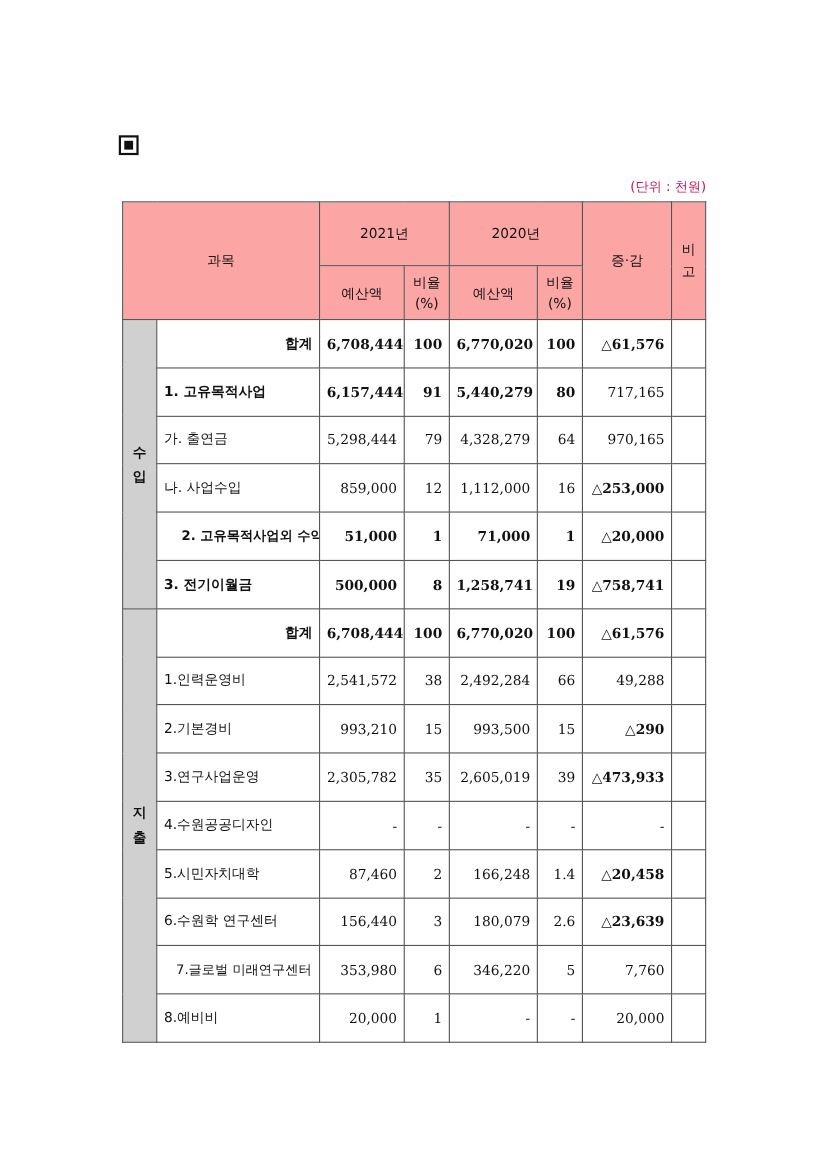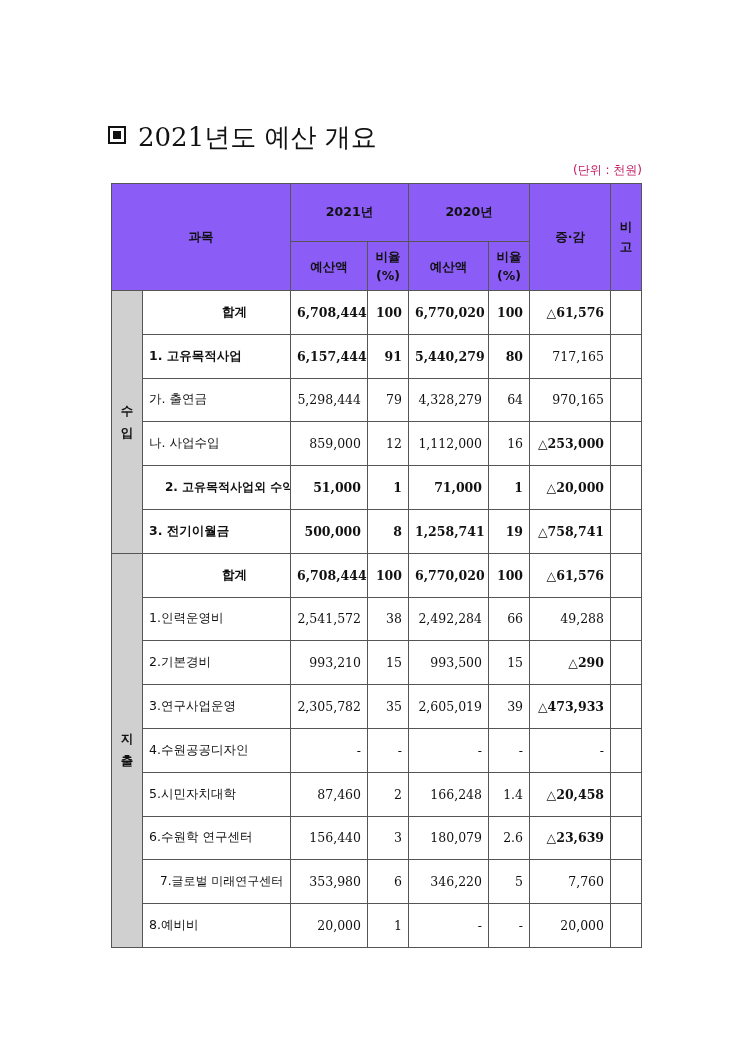--- a/index.html
+++ b/index.html
@@ -4,37 +4,37 @@
 <style>
   html, body { margin: 0; padding: 0; background: #ffffff; }
   body { width: 750px; height: 1061px; position: relative; font-family: "DejaVu Serif", "Liberation Serif", serif; color: #111; overflow: hidden; }
   .title { position: absolute; left: 108px; top: 120px; font-size: 26px; font-family: "DejaVu Serif", serif; letter-spacing: 0px; white-space: nowrap; }
   .title .glyph { display: inline-block; width: 18px; height: 18px; border: 2px solid #111; position: relative; vertical-align: 2px; margin-right: 12px; box-sizing: border-box; }
   .title .glyph::after { content: ""; position: absolute; left: 3px; top: 3px; width: 8px; height: 8px; background: #111; }
   .unit { position: absolute; right: 108px; top: 162px; font-size: 12px; font-family: "DejaVu Sans", sans-serif; color: #be185d; }
   table.budget { position: absolute; left: 111px; top: 183px; border-collapse: collapse; table-layout: fixed; width: 530px; font-family: "DejaVu Sans", sans-serif; font-size: 12.5px; }
   table.budget td, table.budget th { border: 1px solid #555; padding: 0 6px; box-sizing: border-box; overflow: hidden; white-space: nowrap; }
   table.budget { border: 1.5px solid #333; }
-  th { background: #8b5cf6; font-weight: bold; text-align: center; }
+  th { background: #fca5a5; font-weight: normal; text-align: center; }
   .hdr1 { height: 58px; }
   .hdr2 { height: 49px; }
   .hdr2 th { line-height: 19px; }
   .row { height: 43.8px; }
   .side { background: #d0d0d0; text-align: center; font-weight: bold; padding: 0; line-height: 22px; }
   .label { text-align: left; }
-  .label.center { text-align: center; padding-left: 42px; }
+  .label.center { text-align: right; padding-left: 42px; }
   .num { text-align: right; font-family: "DejaVu Serif", serif; }
   .bold { font-weight: bold; }
   .note { }
 </style>
 </head>
 <body>
 
 <div class="title">
-  <span class="glyph"></span><span>2021년도 예산 개요</span>
+  <span class="glyph"></span>
 </div>
 <div class="unit">(단위 : 천원)</div>
 
 <table class="budget">
   <colgroup>
     <col style="width:31px">
       <col style="width:148px">
       <col style="width:77px">
       <col style="width:41px">
       <col style="width:80px">

